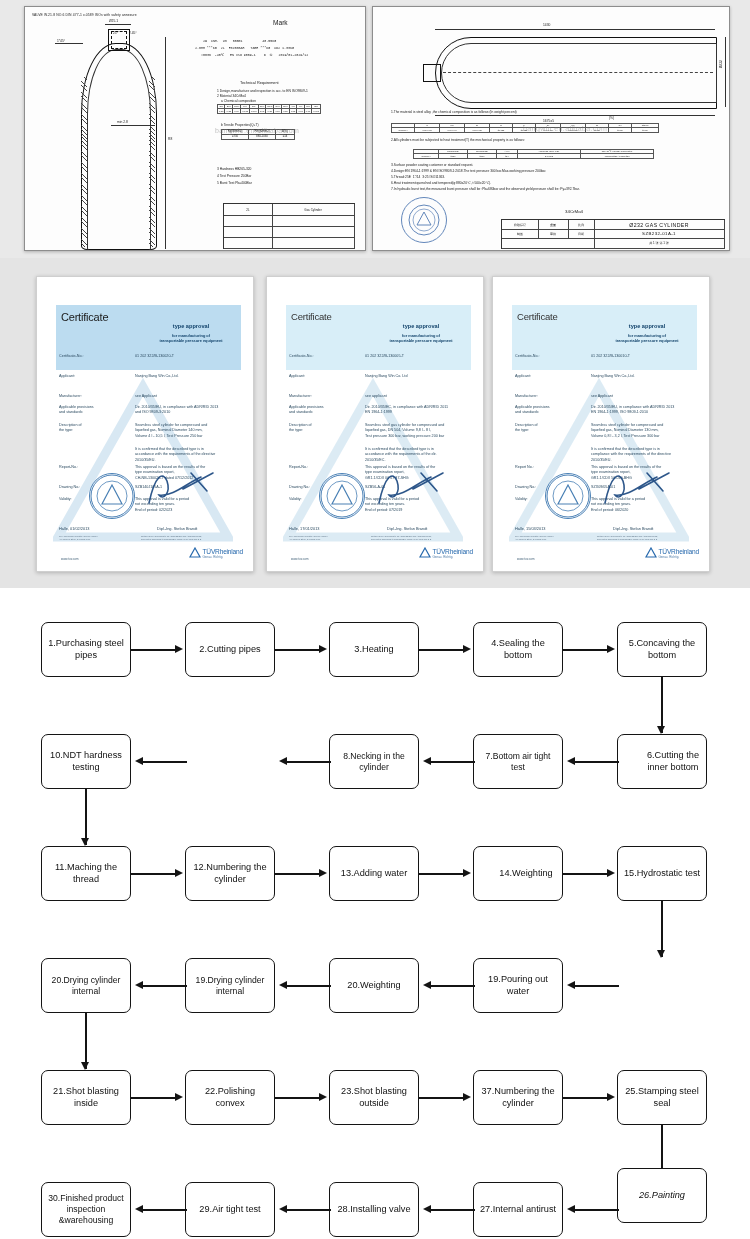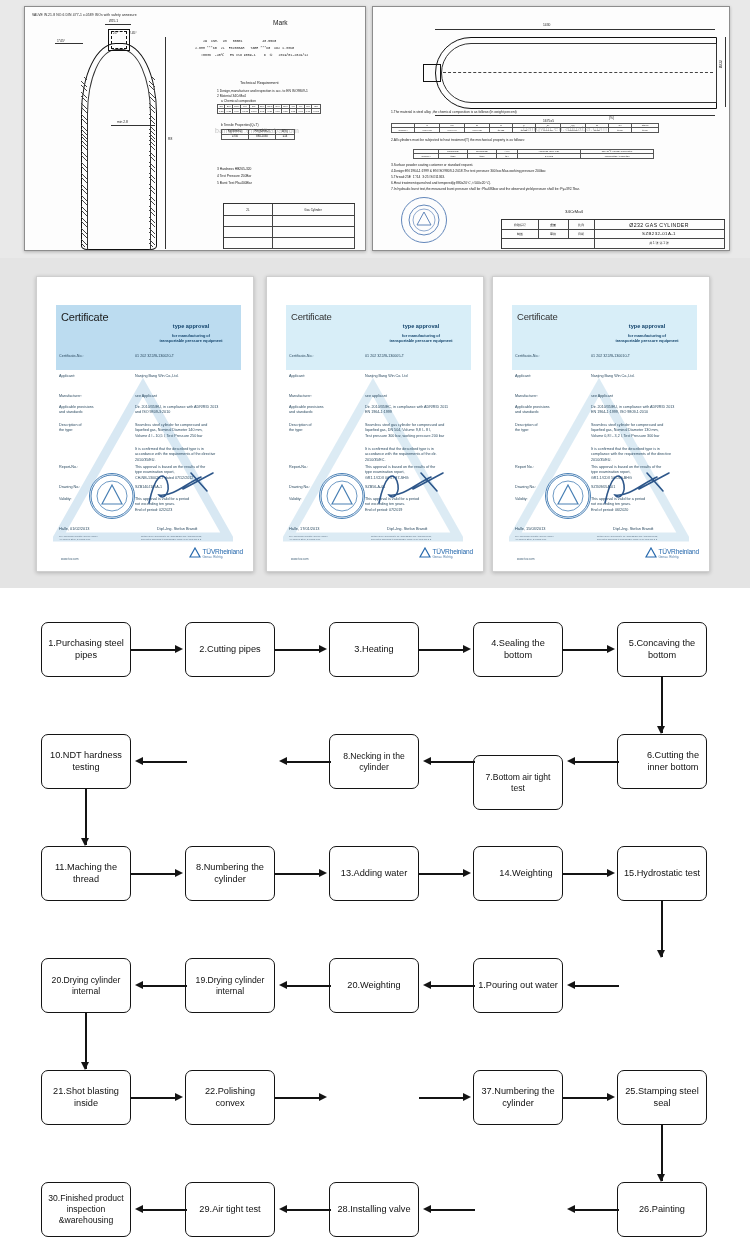--- a/index.html
+++ b/index.html
@@ -582,91 +582,93 @@
   <div class="arrow-h" style="left:419px;top:61px;width:46px;"></div>
   <div class="head right" style="left:463px;top:57px;"></div>
   <div class="arrow-h" style="left:563px;top:61px;width:46px;"></div>
   <div class="head right" style="left:607px;top:57px;"></div>
 
   <div class="arrow-v" style="left:661px;top:89px;height:56px;"></div>
   <div class="head down" style="left:657px;top:138px;"></div>
 
   <div class="node" style="left:41px;top:146px;">10.NDT hardness testing</div>
   <div class="node small" style="left:329px;top:146px;">8.Necking in the cylinder</div>
-  <div class="node small" style="left:473px;top:146px;margin-top:21px;">7.Bottom air tight test</div>
+  <div class="node small" style="left:473px;top:146px;">7.Bottom air tight test</div>
   <div class="node" style="left:617px;top:146px;padding-left:26px;">6.Cutting the inner bottom</div>
 
   <div class="arrow-h" style="left:573px;top:173px;width:46px;"></div>
   <div class="head left" style="left:567px;top:169px;"></div>
   <div class="arrow-h" style="left:429px;top:173px;width:46px;"></div>
   <div class="head left" style="left:423px;top:169px;"></div>
   <div class="arrow-h" style="left:285px;top:173px;width:46px;"></div>
   <div class="head left" style="left:279px;top:169px;"></div>
   <div class="arrow-h" style="left:141px;top:173px;width:46px;"></div>
   <div class="head left" style="left:135px;top:169px;"></div>
 
   <div class="arrow-v" style="left:85px;top:201px;height:56px;"></div>
   <div class="head down" style="left:81px;top:250px;"></div>
 
   <div class="node" style="left:41px;top:258px;">11.Maching the thread</div>
-  <div class="node" style="left:185px;top:258px;">8.Numbering the cylinder</div>
+  <div class="node" style="left:185px;top:258px;">12.Numbering the cylinder</div>
   <div class="node" style="left:329px;top:258px;">13.Adding water</div>
   <div class="node" style="left:473px;top:258px;padding-left:20px;">14.Weighting</div>
   <div class="node" style="left:617px;top:258px;">15.Hydrostatic test</div>
 
   <div class="arrow-h" style="left:131px;top:285px;width:46px;"></div>
   <div class="head right" style="left:175px;top:281px;"></div>
   <div class="arrow-h" style="left:275px;top:285px;width:46px;"></div>
   <div class="head right" style="left:319px;top:281px;"></div>
   <div class="arrow-h" style="left:419px;top:285px;width:46px;"></div>
   <div class="head right" style="left:463px;top:281px;"></div>
   <div class="arrow-h" style="left:563px;top:285px;width:46px;"></div>
   <div class="head right" style="left:607px;top:281px;"></div>
 
   <div class="arrow-v" style="left:661px;top:313px;height:56px;"></div>
   <div class="head down" style="left:657px;top:362px;"></div>
 
   <div class="node small" style="left:41px;top:370px;">20.Drying cylinder internal</div>
   <div class="node small" style="left:185px;top:370px;">19.Drying cylinder internal</div>
   <div class="node" style="left:329px;top:370px;">20.Weighting</div>
-  <div class="node" style="left:473px;top:370px;">1.Pouring out water</div>
+  <div class="node" style="left:473px;top:370px;">19.Pouring out water</div>
 
   <div class="arrow-h" style="left:573px;top:397px;width:46px;"></div>
   <div class="head left" style="left:567px;top:393px;"></div>
   <div class="arrow-h" style="left:429px;top:397px;width:46px;"></div>
   <div class="head left" style="left:423px;top:393px;"></div>
   <div class="arrow-h" style="left:285px;top:397px;width:46px;"></div>
   <div class="head left" style="left:279px;top:393px;"></div>
   <div class="arrow-h" style="left:141px;top:397px;width:46px;"></div>
   <div class="head left" style="left:135px;top:393px;"></div>
 
   <div class="arrow-v" style="left:85px;top:425px;height:56px;"></div>
   <div class="head down" style="left:81px;top:474px;"></div>
 
   <div class="node" style="left:41px;top:482px;">21.Shot blasting inside</div>
   <div class="node" style="left:185px;top:482px;">22.Polishing convex</div>
+  <div class="node" style="left:329px;top:482px;">23.Shot blasting outside</div>
   <div class="node" style="left:473px;top:482px;">37.Numbering the cylinder</div>
   <div class="node" style="left:617px;top:482px;">25.Stamping steel seal</div>
 
   <div class="arrow-h" style="left:131px;top:509px;width:46px;"></div>
   <div class="head right" style="left:175px;top:505px;"></div>
   <div class="arrow-h" style="left:275px;top:509px;width:46px;"></div>
   <div class="head right" style="left:319px;top:505px;"></div>
   <div class="arrow-h" style="left:419px;top:509px;width:46px;"></div>
   <div class="head right" style="left:463px;top:505px;"></div>
   <div class="arrow-h" style="left:563px;top:509px;width:46px;"></div>
   <div class="head right" style="left:607px;top:505px;"></div>
 
   <div class="arrow-v" style="left:661px;top:537px;height:56px;"></div>
   <div class="head down" style="left:657px;top:586px;"></div>
 
   <div class="node small" style="left:41px;top:594px;">30.Finished product inspection &amp;warehousing</div>
   <div class="node" style="left:185px;top:594px;">29.Air tight test</div>
   <div class="node" style="left:329px;top:594px;">28.Installing valve</div>
-  <div class="node" style="left:617px;top:594px;">26.Painting</div>
+  <div class="node" style="left:473px;top:594px;">27.Internal antirust</div>
+  <div class="node" style="left:617px;top:580px;font-style:italic;">26.Painting</div>
 
   <div class="arrow-h" style="left:573px;top:621px;width:46px;"></div>
   <div class="head left" style="left:567px;top:617px;"></div>
   <div class="arrow-h" style="left:429px;top:621px;width:46px;"></div>
   <div class="head left" style="left:423px;top:617px;"></div>
   <div class="arrow-h" style="left:285px;top:621px;width:46px;"></div>
   <div class="head left" style="left:279px;top:617px;"></div>
   <div class="arrow-h" style="left:141px;top:621px;width:46px;"></div>
   <div class="head left" style="left:135px;top:617px;"></div>
 </div>

